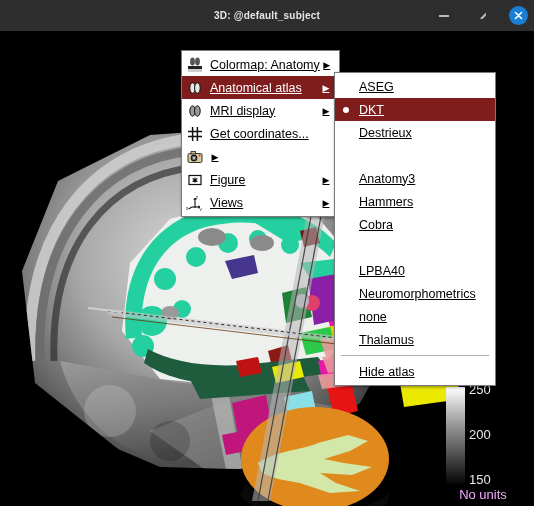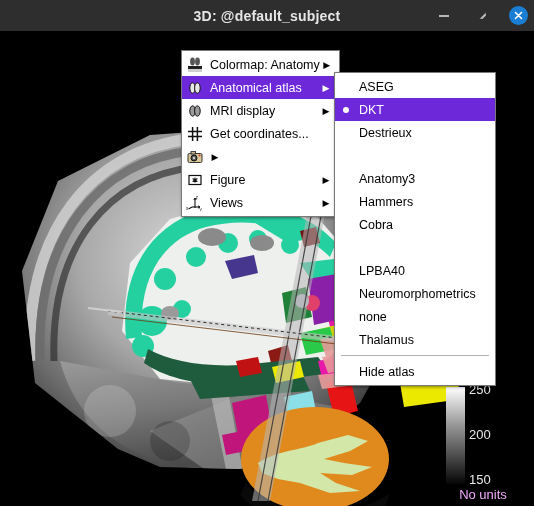--- a/index.html
+++ b/index.html
@@ -20,21 +20,21 @@
 
   
   #titlebar {
     position: absolute; left: 0; top: 0;
     width: 534px; height: 31px;
     background: #2e2e2e;
     display: flex; align-items: center; justify-content: center;
   }
   #title-text {
     color: #e6e6e6;
-    font-size: 14px;
+    font-size: 10px;
     font-weight: bold;
     letter-spacing: .2px;
     user-select: none;
     text-align: right;
   }
   .win-btns {
     position: absolute; right: 6px; top: 0; height: 31px;
     display: flex; align-items: center; gap: 16px;
   }
   .win-btn {
@@ -99,22 +99,23 @@
   #menu-main { left: 181px; top: 50px; width: 159px; }
   #menu-atlas { left: 334px; top: 72px; width: 162px; }
 
   .mi {
     position: relative;
     display: flex; align-items: center;
     height: 23px;
     padding: 0 6px 0 0;
     cursor: default;
     white-space: nowrap;
-  }
-  .mi.selected { background: #6d28d9; color: #ffffff; }
+    text-decoration: underline;
+  }
+  .mi.selected { background: #7f1d1d; color: #ffffff; }
 
   .mi-icon {
     width: 26px; min-width: 26px;
     height: 23px;
     display: flex; align-items: center; justify-content: center;
   }
   .mi-label { flex: 1; padding-left: 2px; }
   .mi-arrow {
     width: 14px; min-width: 14px; text-align: center;
     font-size: 9px;

